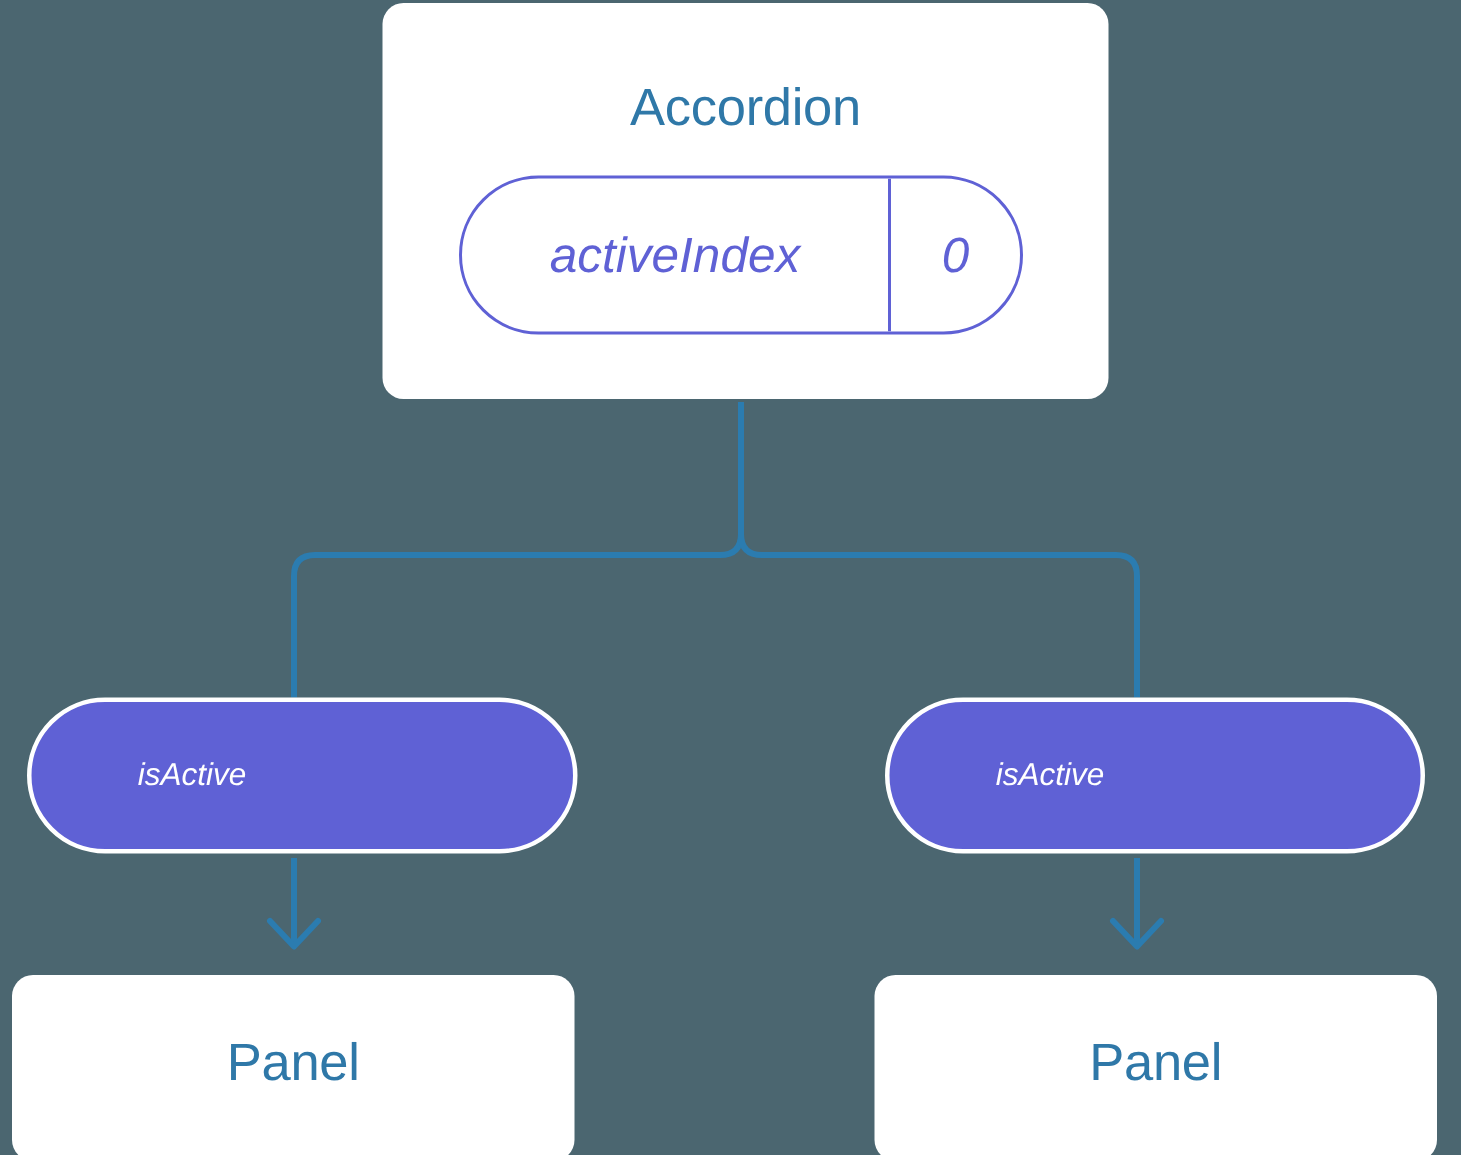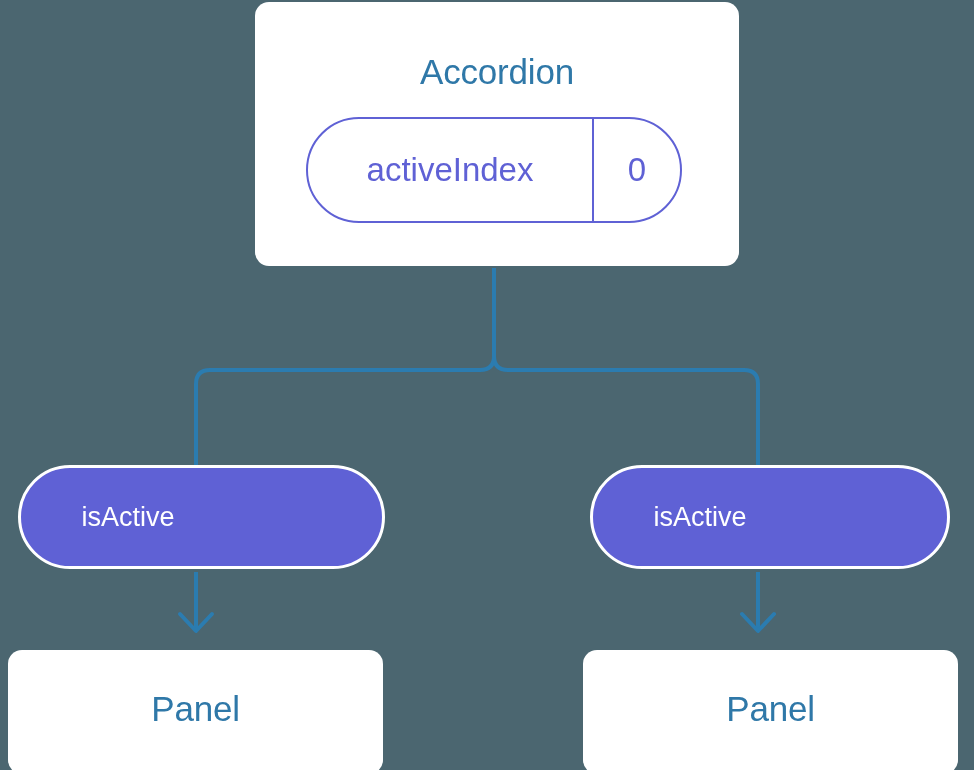--- a/index.html
+++ b/index.html
@@ -70,20 +70,21 @@
   #panel-card-right { left: 583px; }
 
   
   .pill {
     position: absolute;
     display: flex;
     align-items: stretch;
     box-sizing: border-box;
     border-radius: 999px;
     overflow: hidden;
+    font-style: italic;
   }
   .pill-key,
   .pill-val {
     display: flex;
     align-items: center;
     justify-content: center;
     white-space: nowrap;
     box-sizing: border-box;
   }
 
@@ -102,21 +103,21 @@
   }
 
   
   .pill.filled {
     border: 3px solid #ffffff;
     background: #5f61d5;
   }
   .pill.filled .pill-key,
   .pill.filled .pill-val {
     color: #ffffff;
-    font-size: 27px;
+    font-size: 21px;
   }
   .pill.filled .pill-val {
     border-left: 3px solid #ffffff;
   }
 
   
   #active-index-pill {
     left: 306px;
     top: 117px;
     width: 376px;

